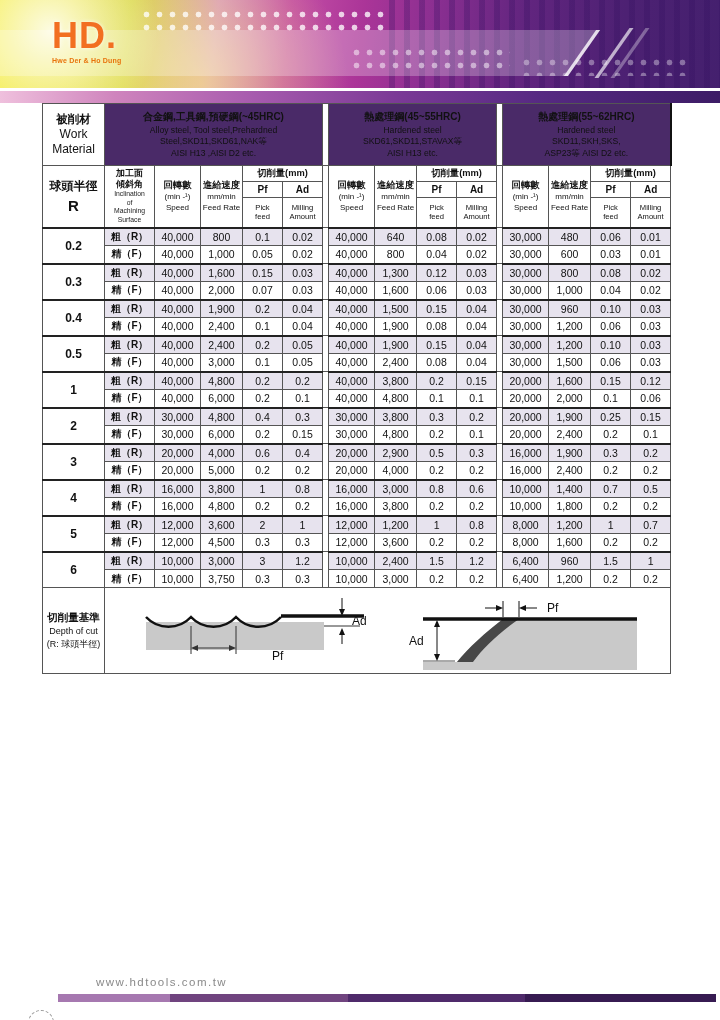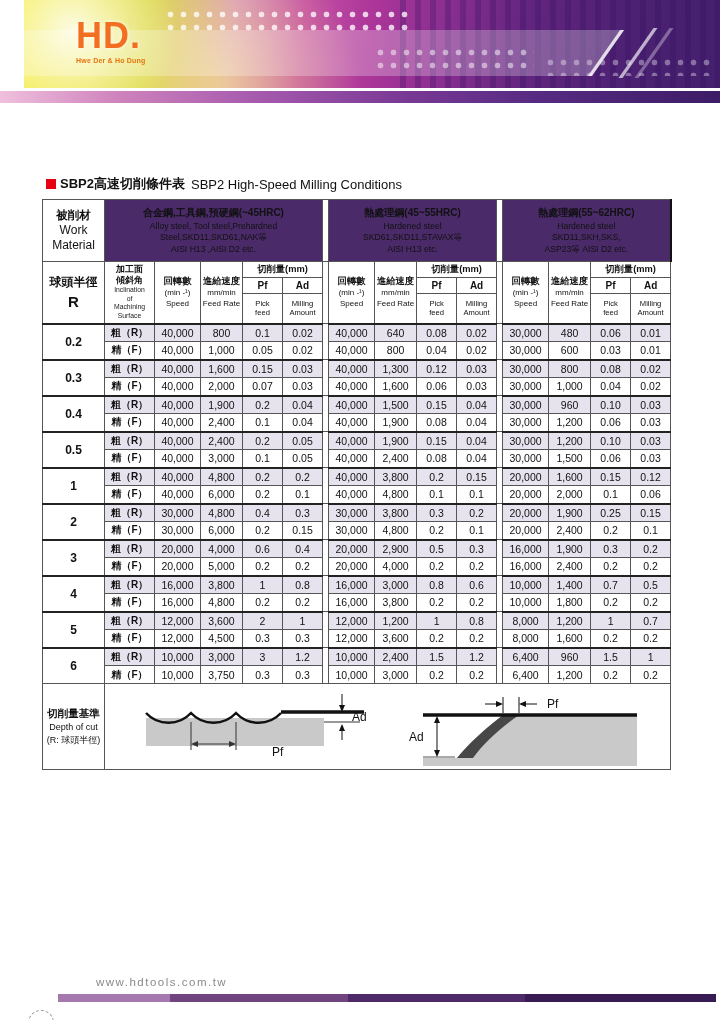--- a/index.html
+++ b/index.html
@@ -4,21 +4,21 @@
 <style>
   html,body{margin:0;padding:0;background:#fff;width:720px;height:1020px;
     font-family:"Liberation Sans","DejaVu Sans",sans-serif;}
   .page{position:relative;width:720px;height:1020px;overflow:hidden;background:#fff;}
 
   
   .banner{position:relative;height:88px;overflow:hidden;
     background:
       radial-gradient(circle at 7% 35%, rgba(255,255,255,.85), rgba(255,255,255,0) 16%),
       radial-gradient(circle at 28% 95%, rgba(255,244,120,.55), rgba(255,255,255,0) 28%),
-      linear-gradient(96deg,#f4ec3e 0%,#ece43a 10%,#d6d544 18%,#d793c5 30%,#c44fa6 40%,#ab3598 50%,#8a2f91 60%,#62257f 72%,#4d2173 86%,#44206e 100%); margin-left: 24px;}
+      linear-gradient(96deg,#f4ec3e 0%,#ece43a 10%,#d6d544 18%,#d793c5 30%,#c44fa6 40%,#ab3598 50%,#8a2f91 60%,#62257f 72%,#4d2173 86%,#44206e 100%);}
   .stripes{position:absolute;right:0;top:0;width:46%;height:100%;
     background:repeating-linear-gradient(90deg,rgba(50,15,95,.28) 0 6px,transparent 6px 15px);}
   .band{position:absolute;left:-30px;top:30px;width:610px;height:46px;
     background:rgba(255,255,255,.26);transform:skewX(-35deg);
     border-right:4px solid rgba(255,255,255,.8);}
   .band-line{position:absolute;top:28px;width:4px;height:50px;background:rgba(255,255,255,.65);transform:skewX(-35deg);}
   .dots{position:absolute;background-image:radial-gradient(circle,rgba(255,255,255,.9) 2.6px,transparent 3.2px);
     background-size:13px 13px;opacity:.85;}
   .logo-wrap{position:absolute;left:52px;top:18px;line-height:1;}
   .logo{font-size:36px;font-weight:bold;color:#f26f21;letter-spacing:1px;text-shadow:0 0 4px rgba(255,255,255,.8);}
@@ -102,25 +102,20 @@
     <div class="dots" style="left:140px;top:8px;width:250px;height:26px;"></div>
     <div class="dots" style="left:350px;top:46px;width:160px;height:28px;opacity:.55;"></div>
     <div class="dots" style="left:520px;top:56px;width:170px;height:20px;opacity:.4;"></div>
     <div class="logo-wrap">
       <div class="logo">HD.</div>
       <div class="logo-sub">Hwe Der &amp; Ho Dung</div>
     </div>
   </div>
   <div class="banner-strip"></div>
 
-  <div class="sec-title">
-    <span class="bullet"></span>
-    <span class="sec-zh">SBP2高速切削條件表</span>
-    <span class="sec-en">SBP2 High-Speed Milling Conditions</span>
-  </div>
 
   <table class="cond">
     <colgroup>
       <col style="width:62px">
         <col style="width:50px">
       <col style="width:46px">
         <col style="width:42px">
         <col style="width:40px">
         <col style="width:40px">
       <col style="width:6px">

